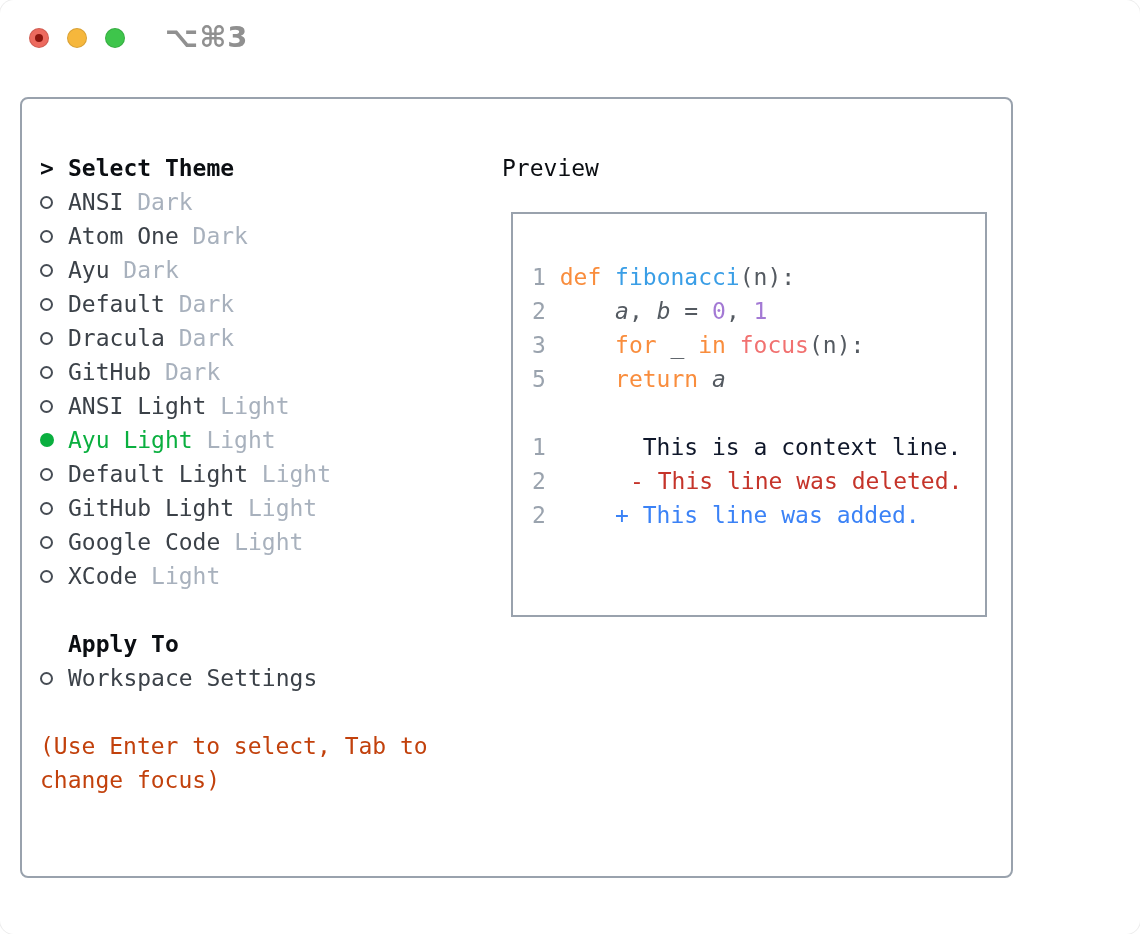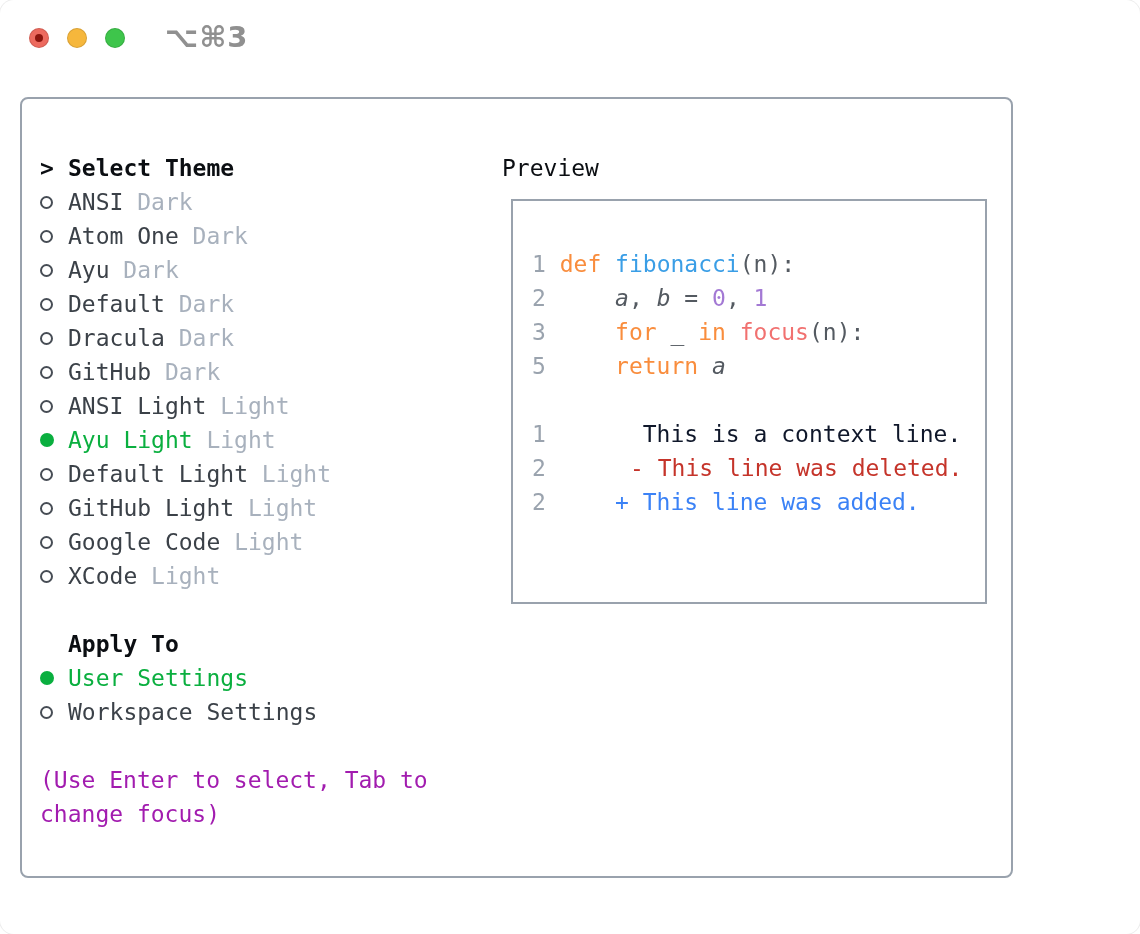--- a/index.html
+++ b/index.html
@@ -26,24 +26,24 @@
   .left-col{position:absolute;left:18px;top:52px;width:440px;}
   .row{height:34px;display:flex;align-items:center;font-size:23px;color:#3b4148;white-space:pre;}
   .marker{width:28px;flex:0 0 28px;display:flex;align-items:center;}
   .prompt{font-weight:bold;color:#0b0e12;}
   .hdr{font-weight:bold;color:#0b0e12;}
   .circle{width:13px;height:13px;border:2px solid #474d55;border-radius:50%;box-sizing:border-box;background:transparent;}
   .circle.sel{width:14px;height:14px;background:#0aaf3f;border-color:#0aaf3f;}
   .sel-label{color:#0aaf3f;}
   .variant{color:#a8b1bd;margin-left:0.6em;}
   .apply-rows{margin-top:34px;}
-  .help{margin-top:34px;width:432px;font-size:23px;line-height:34px;color:#a21caf;white-space:normal;}
+  .help{margin-top:34px;width:432px;font-size:23px;line-height:34px;color:#c2410c;white-space:normal;}
   
   .preview-title{position:absolute;left:480px;top:52px;height:34px;display:flex;align-items:center;font-size:23px;font-weight:normal;color:#0b0e12;}
-  .preview-box{position:absolute;left:489px;top:100px;width:476px;height:405px;border:2px solid #99a2ad;box-sizing:border-box;background:#fff;}
+  .preview-box{position:absolute;left:489px;top:113px;width:476px;height:405px;border:2px solid #99a2ad;box-sizing:border-box;background:#fff;}
   .code{position:absolute;left:19px;top:46px;font-size:23px;}
   .code-line{height:34px;line-height:34px;white-space:pre;}
   .ln{display:inline-block;width:2ch;color:#9aa3ae;}
   .tk-kw{color:#f98d3d;}
   .tk-fn{color:#3a9ee6;}
   .tk-nb{color:#a379d4;}
   .tk-sp{color:#f17170;}
   .tk-pl{color:#545a61;}
   .tk-va{color:#545a61;font-style:italic;}
   .tk-ctx{color:#0f172a;}
@@ -77,21 +77,20 @@
           <div class="row"><span class="marker"><span class="circle"></span></span><span>GitHub</span><span class="variant">Dark</span></div>
           <div class="row"><span class="marker"><span class="circle"></span></span><span>ANSI Light</span><span class="variant">Light</span></div>
           <div class="row"><span class="marker"><span class="circle sel"></span></span><span class="sel-label">Ayu Light</span><span class="variant">Light</span></div>
           <div class="row"><span class="marker"><span class="circle"></span></span><span>Default Light</span><span class="variant">Light</span></div>
           <div class="row"><span class="marker"><span class="circle"></span></span><span>GitHub Light</span><span class="variant">Light</span></div>
           <div class="row"><span class="marker"><span class="circle"></span></span><span>Google Code</span><span class="variant">Light</span></div>
           <div class="row"><span class="marker"><span class="circle"></span></span><span>XCode</span><span class="variant">Light</span></div>
         </div>
       <div class="apply-rows">
           <div class="row"><span class="marker"></span><span class="hdr">Apply To</span></div>
-          <div class="row"><span class="marker"><span class="circle sel"></span></span><span class="sel-label">User Settings</span></div>
           <div class="row"><span class="marker"><span class="circle"></span></span><span>Workspace Settings</span></div>
         </div>
       <div class="help">(Use Enter to select, Tab to change focus)</div>
     </div>
 
     <div class="preview-title">Preview</div>
 
     <div class="preview-box">
       <div class="code">
           <div class="code-line"><span class="ln">1</span><span class="tk-kw">def</span><span class="tk-pl"> </span><span class="tk-fn">fibonacci</span><span class="tk-pl">(n):</span></div>

